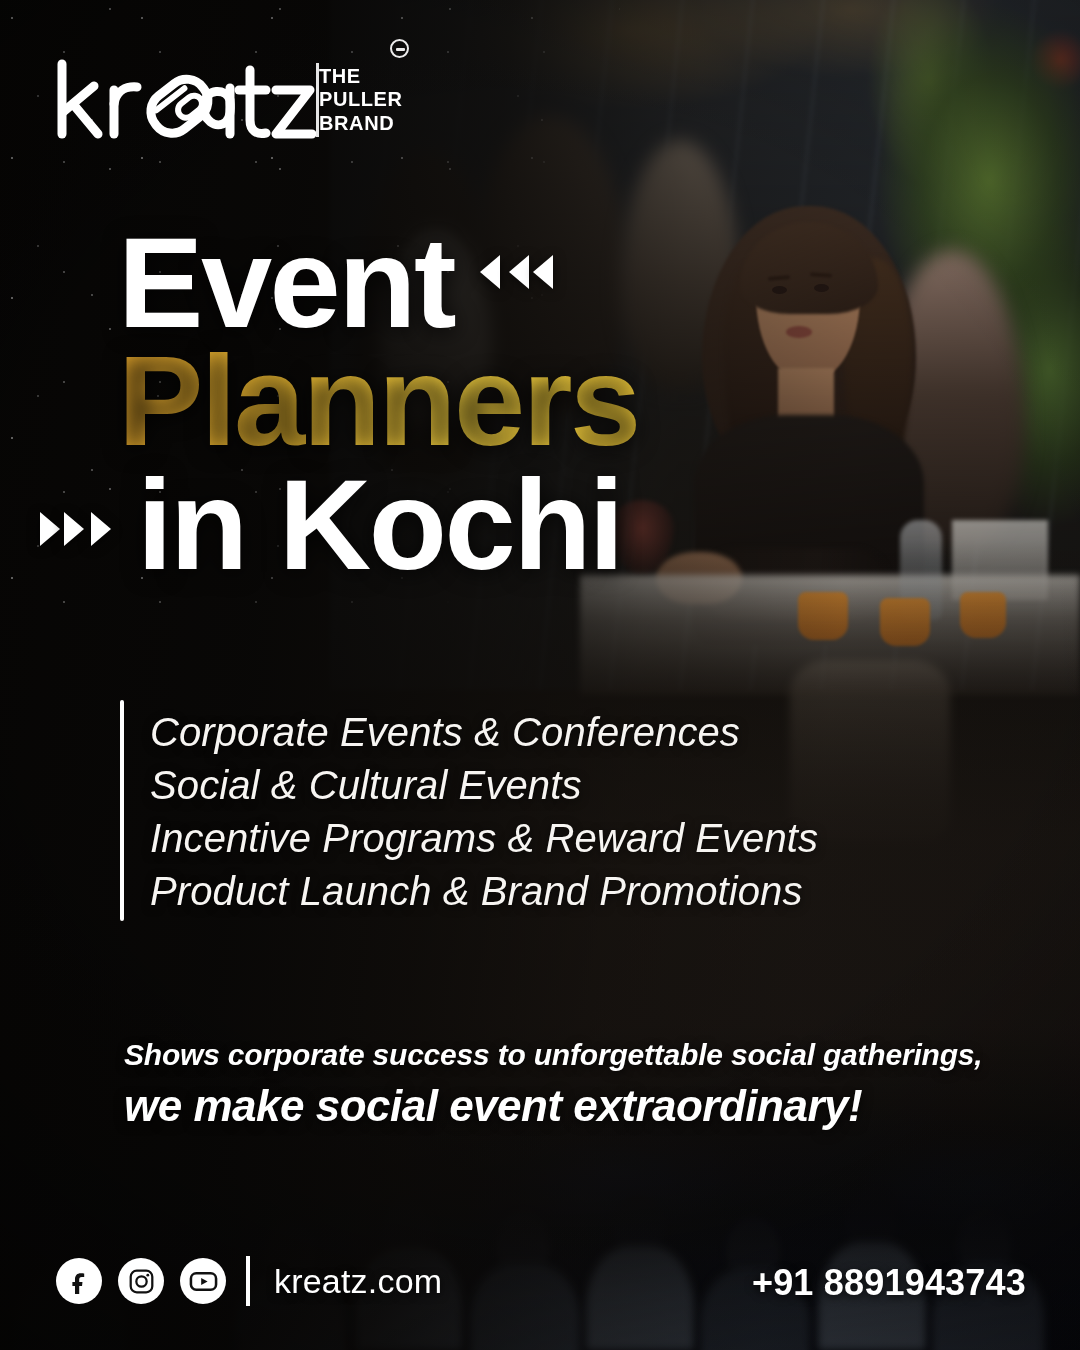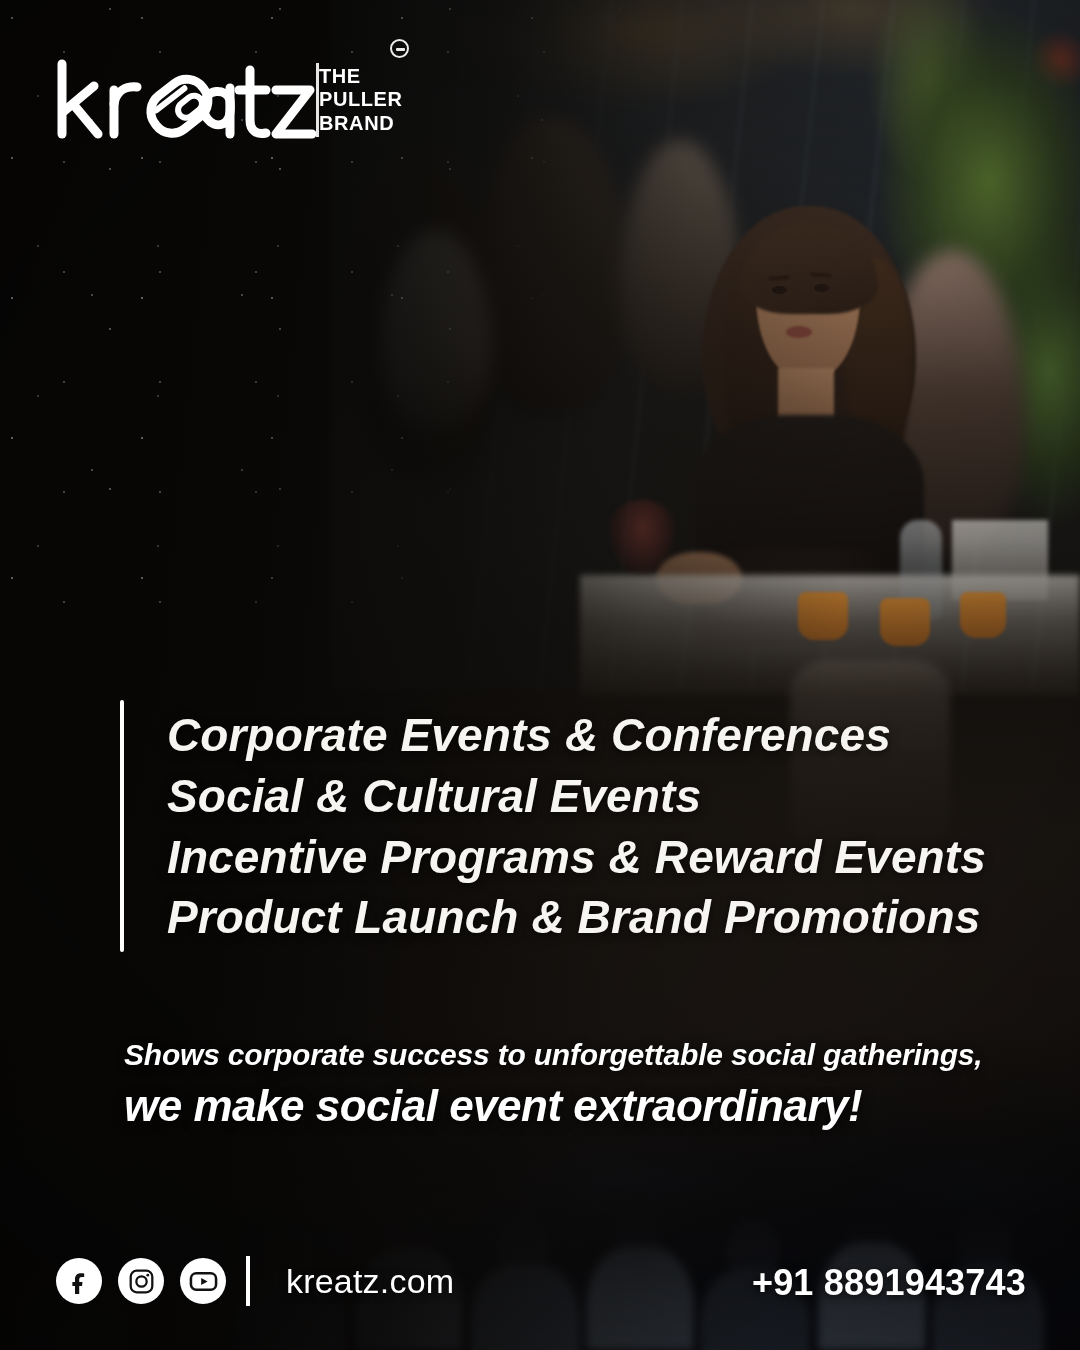--- a/index.html
+++ b/index.html
@@ -234,24 +234,23 @@
   .tri.l{ border-right:20px solid #ffffff; }
   .tri.r{ border-left:20px solid #ffffff; }
   .arrows.left .tri:first-child{ margin-right:5px; }
   .arrows.right .tri:last-child{ margin-left:3px; }
 
   
   .services{ position:absolute; left:120px; top:700px; display:flex; gap:26px; }
   .services-bar{ width:4px; background:#ffffff; border-radius:2px; flex:0 0 4px; align-self:stretch; }
   .services-items{ display:flex; flex-direction:column; gap:1px; padding:6px 0 4px; }
   .service-item{
-    font-size:46px; font-weight:700; font-style:italic; color:#f7f5f2;
+    font-size:40px; font-weight:400; font-style:italic; color:#f7f5f2;
     line-height:1.30; letter-spacing:.1px; white-space:nowrap;
     text-shadow:0 2px 10px rgba(0,0,0,.7);
-    margin-left:17px;
   }
 
   
   .tagline{ position:absolute; left:124px; top:1038px; }
   .tag-1{
     font-size:30px; font-weight:700; font-style:italic; color:#ffffff;
     letter-spacing:-.2px; text-shadow:0 2px 10px rgba(0,0,0,.8);
   }
   .tag-2{
     margin-top:9px;
@@ -263,21 +262,20 @@
   .footer{ position:absolute; left:0; right:0; bottom:30px; height:64px; }
   .footer-left{ position:absolute; left:56px; top:0; display:flex; align-items:center; gap:16px; }
   .soc{
     width:46px; height:46px; border-radius:50%; background:#ffffff;
     display:flex; align-items:center; justify-content:center; flex:0 0 46px;
   }
   .footer-divider{ width:4px; height:50px; background:#ffffff; margin:0 8px 0 4px; }
   .site{
     color:#ffffff; font-size:34px; font-weight:400; letter-spacing:.2px;
     text-shadow:0 2px 8px rgba(0,0,0,.8);
-    margin-left:12px;
   }
   .phone{
     position:absolute; right:54px; top:6px;
     color:#ffffff; font-size:36px; font-weight:700; letter-spacing:.2px;
     text-shadow:0 2px 8px rgba(0,0,0,.85);
   }
 </style>
 </head>
 <body>
 
@@ -374,20 +372,45 @@
     <div class="logo-divider"></div>
 
     <div class="logo-tag">
       <span class="logo-tm"></span>
       <div>THE</div>
       <div>PULLER</div>
       <div>BRAND</div>
     </div>
   </div>
 
+  <div class="headline">
+
+    <div class="h-row">
+      <div class="h-line">Event</div>
+      <div class="arrows left">
+        <span class="tri l"></span>
+          <span class="tri l"></span>
+          <span class="tri l"></span>
+      </div>
+    </div>
+
+    <div class="h-row" style="margin-top:8px;">
+      <div class="h-line gold">Planners</div>
+    </div>
+
+    <div class="h-row row3" style="margin-top:14px;">
+      <div class="arrows right">
+        <span class="tri r"></span>
+          <span class="tri r"></span>
+          <span class="tri r"></span>
+      </div>
+      <div class="h-line">in Kochi</div>
+    </div>
+
+  </div>
 
   <div class="services">
     <div class="services-bar"></div>
     <div class="services-items">
       <div class="service-item">Corporate Events &amp; Conferences</div>
       <div class="service-item">Social &amp; Cultural Events</div>
       <div class="service-item">Incentive Programs &amp; Reward Events</div>
       <div class="service-item">Product Launch &amp; Brand Promotions</div>
     </div>
   </div>

